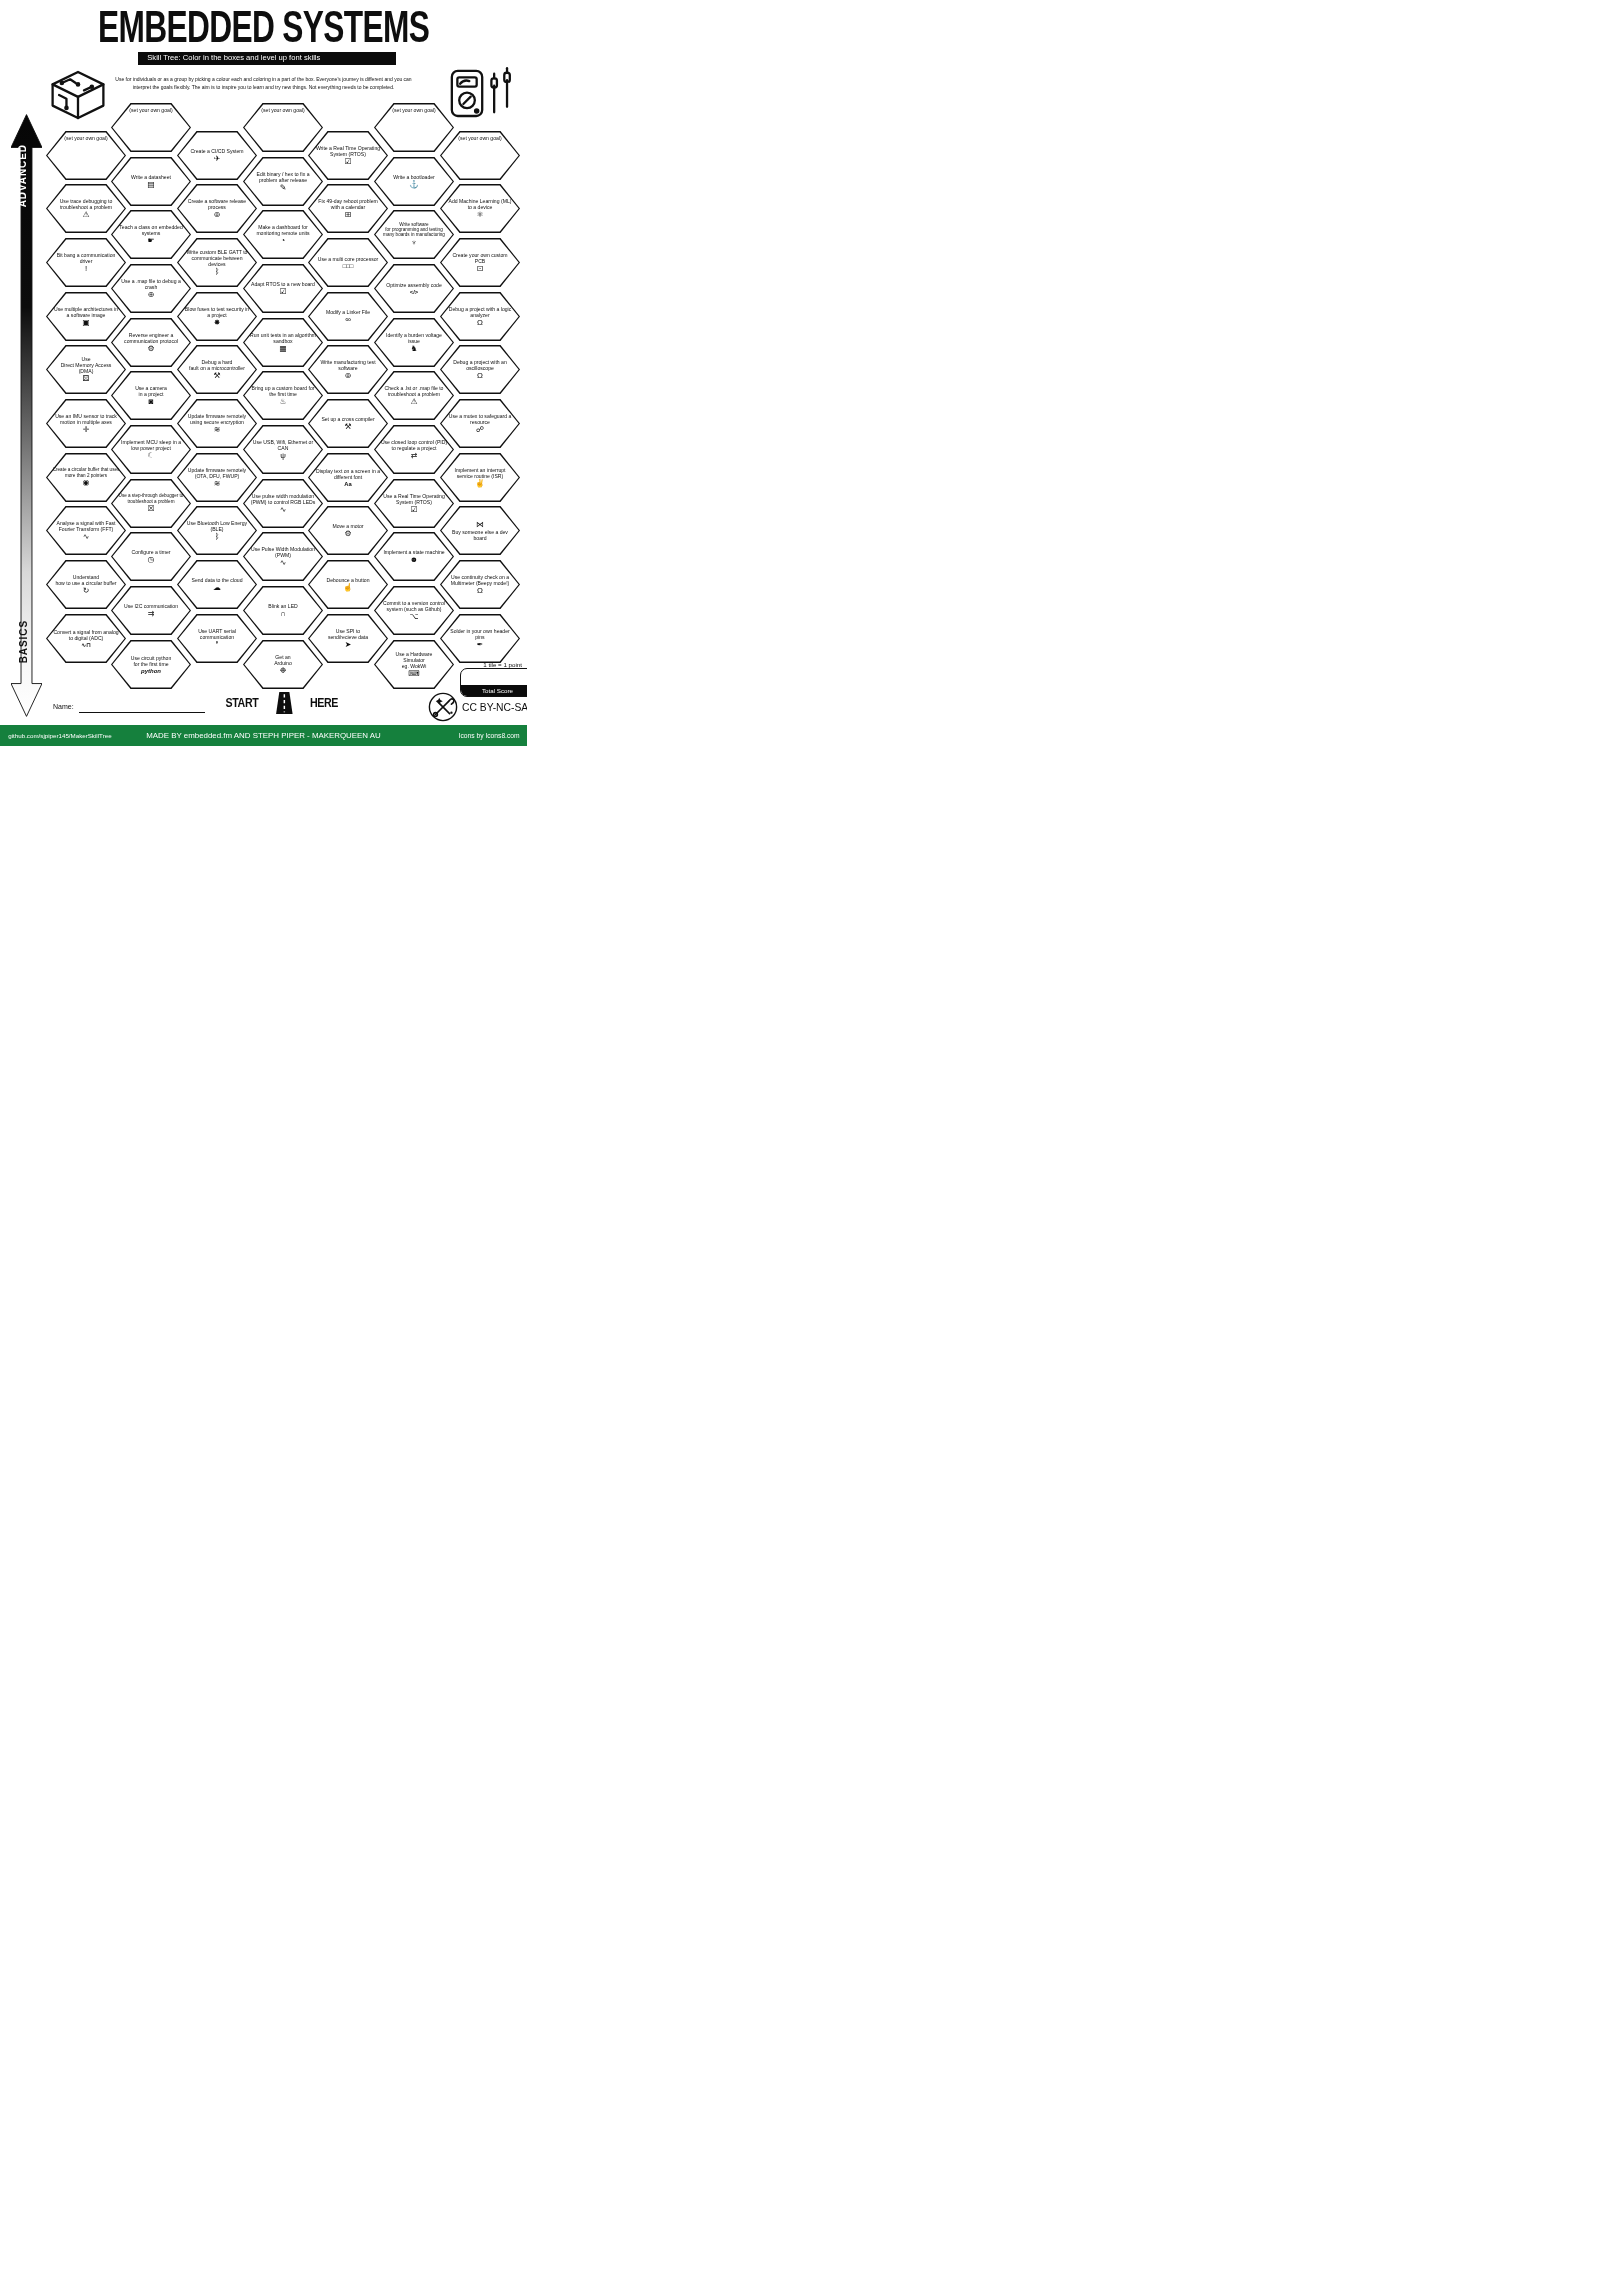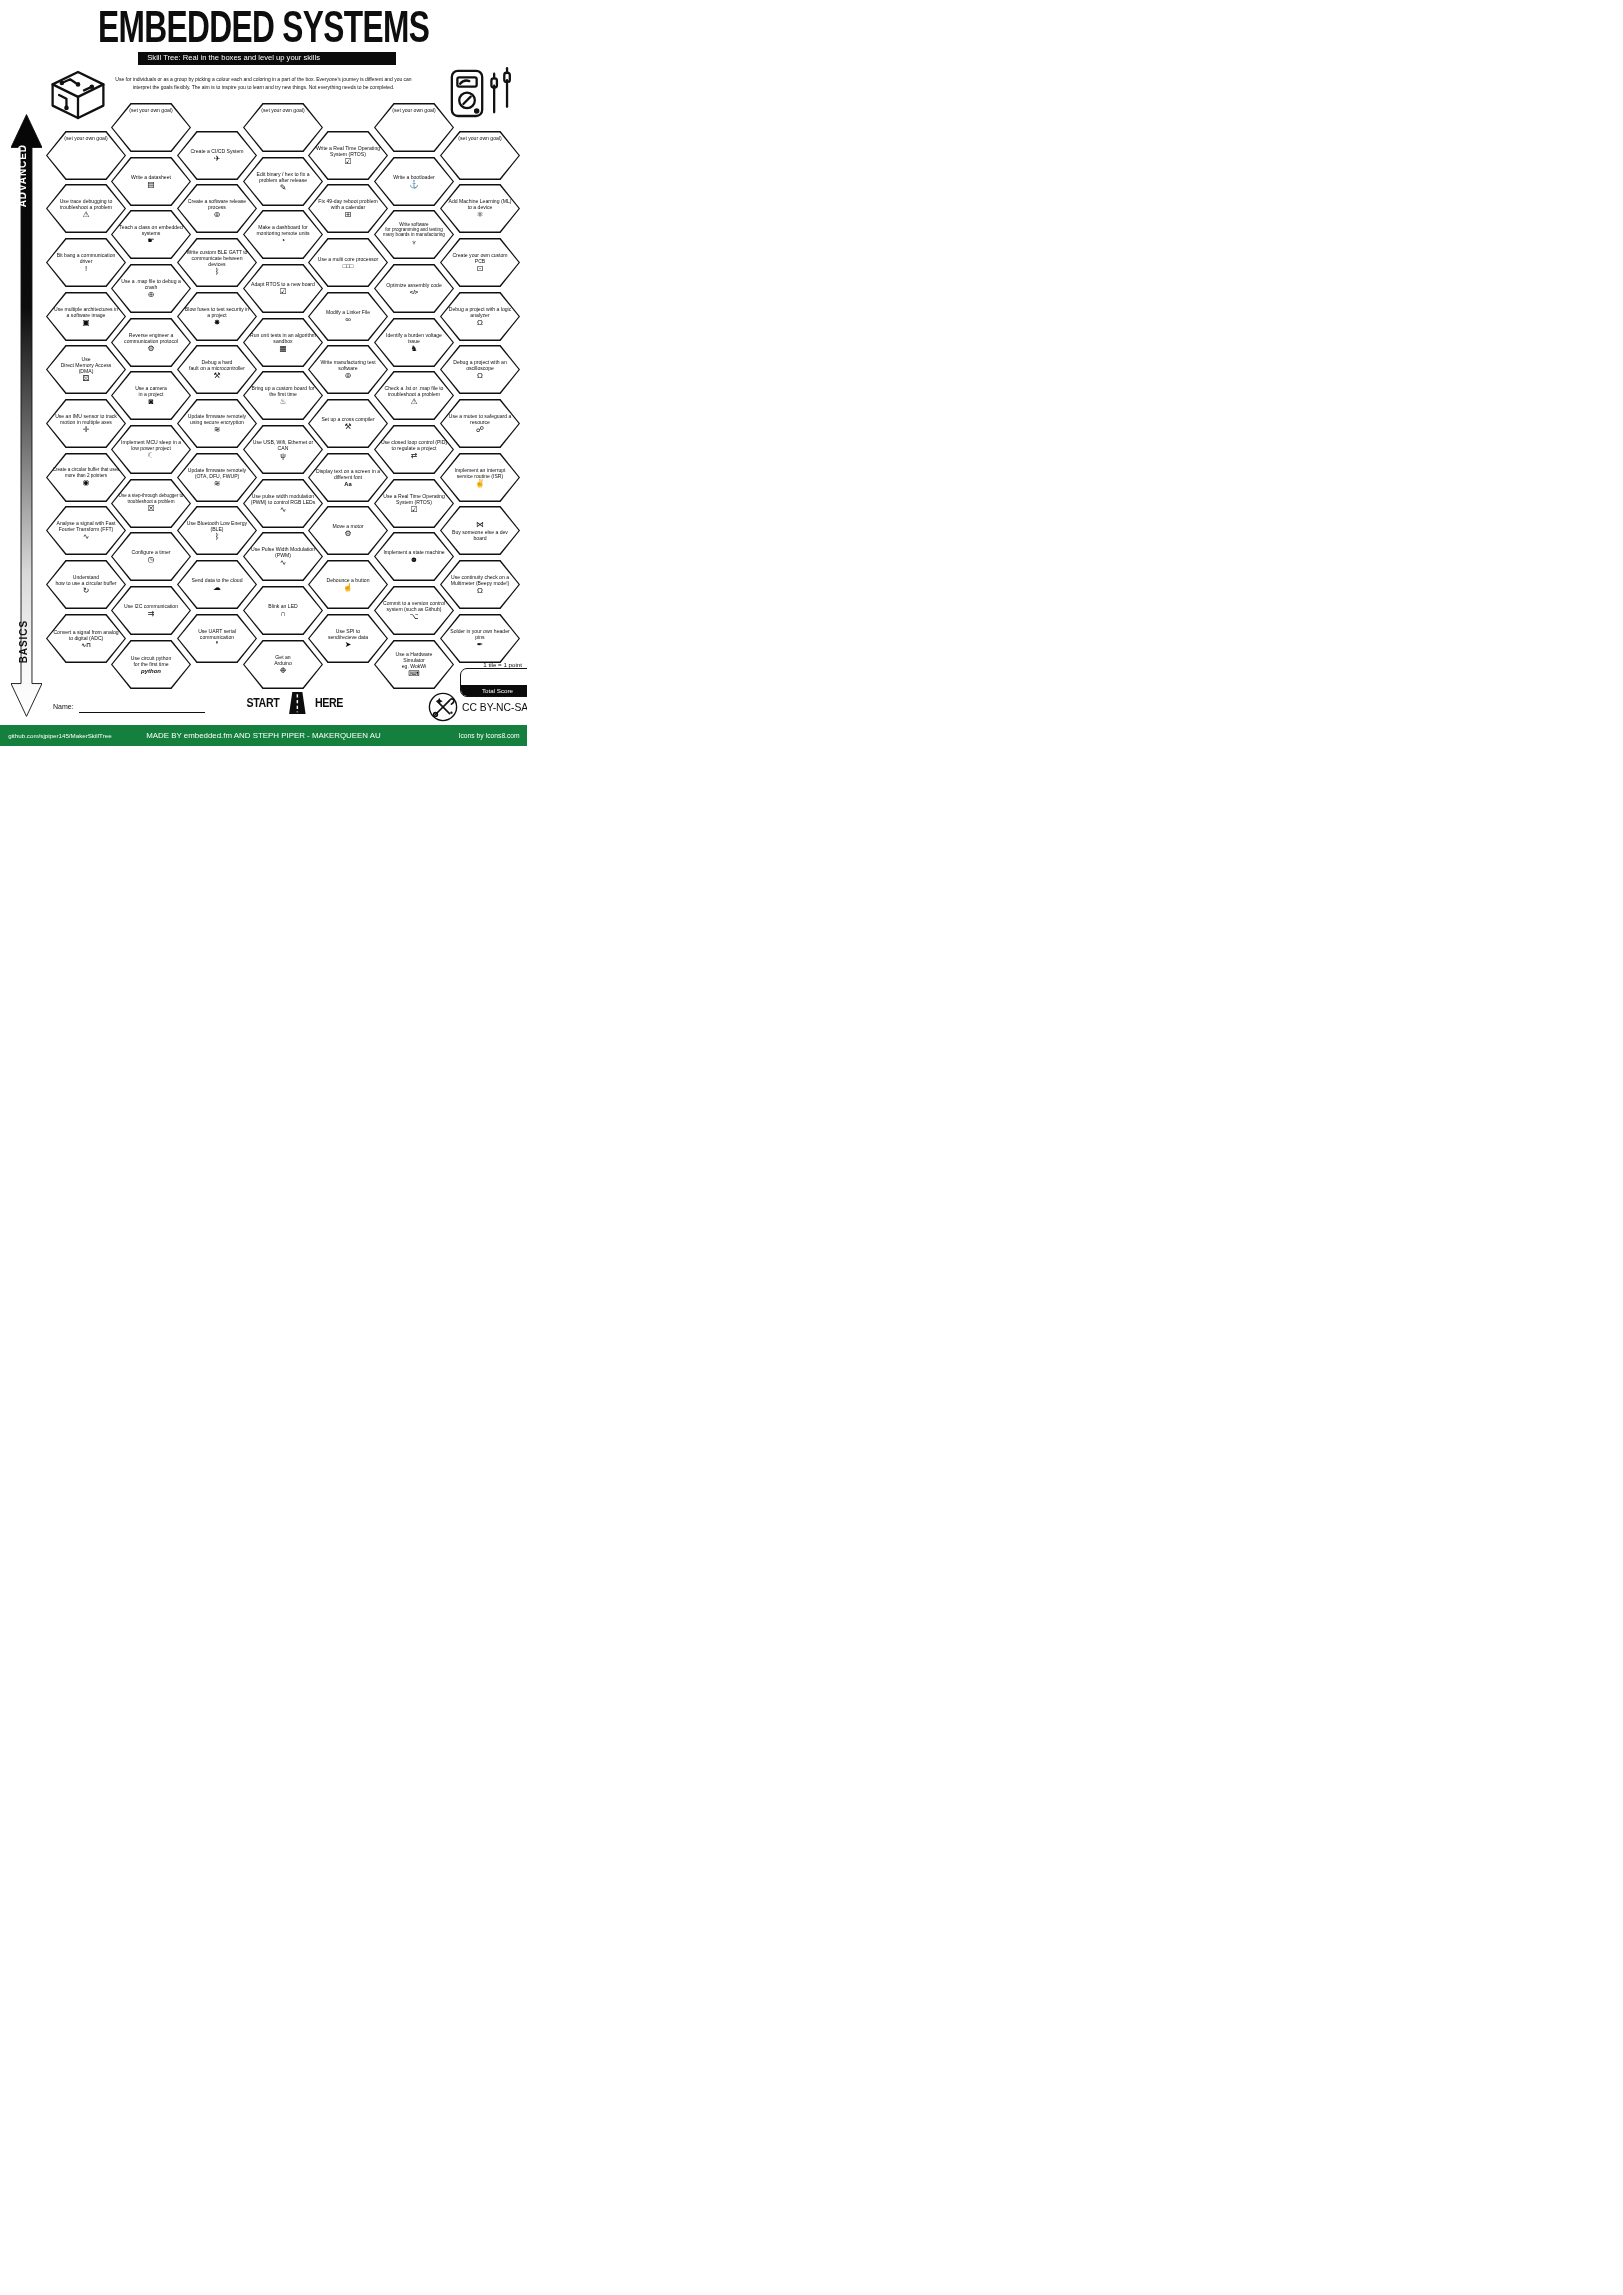--- a/index.html
+++ b/index.html
@@ -31,22 +31,22 @@
   .hex-content{position:absolute;left:6.5px;right:6.5px;top:1.9px;bottom:1.9px;display:flex;
       flex-direction:column;align-items:center;justify-content:center;text-align:center;}
   .goal .hex-content{justify-content:flex-start;padding-top:1.9px;}
   .hex-label{font-size:5.1px;line-height:1.18;white-space:pre-line;}
   .hex-label.small{font-size:4.6px;}
   .hex-icon{font-size:7.9px;line-height:1.1;margin-top:0.9px;}
   .hex-icon.icon-long{font-size:5.8px;font-weight:bold;letter-spacing:0;}
   .hex-icon.icon-script{font-size:6px;font-weight:bold;font-style:italic;}
 
   
-  #start-row{position:absolute;left:220px;top:691px;width:149px;height:23px;
-             display:flex;align-items:center;justify-content:center;gap:6px;text-align:center;}
+  #start-row{position:absolute;left:207px;top:691px;width:149px;height:23px;
+             display:flex;align-items:center;justify-content:center;gap:14px;text-align:center;}
   .start-word{font-size:13px;font-weight:bold;display:inline-block;transform:scaleX(0.82);letter-spacing:-0.5px;}
   #name-row{position:absolute;left:53px;top:703px;font-size:7px;}
   #name-line{position:absolute;left:79px;top:712px;width:126px;height:1.2px;background:#111;}
 
   #score-note{position:absolute;left:434px;top:661px;width:88px;text-align:right;font-size:6.2px;}
   #score-box{position:absolute;left:460px;top:668px;width:73px;height:27px;border:1.2px solid #111;
              border-radius:7px 0 0 7px;background:#fff;overflow:hidden;}
   #score-box-bar{position:absolute;left:0;right:0;bottom:0;height:11px;background:#0b0b0b;color:#fff;
              font-size:6.2px;text-align:center;line-height:11px;}
   #score-box-value{position:absolute;left:0;right:0;top:0;height:15.7px;}
@@ -59,21 +59,21 @@
   #footer-center{position:absolute;left:0;width:527px;text-align:center;line-height:21px;font-size:7.9px;}
   #footer-right{position:absolute;right:7.4px;top:0;line-height:21px;font-size:6.7px;}
 </style>
 </head>
 <body>
 
 <div id="page">
 
   <div id="title">EMBEDDED SYSTEMS</div>
   <div id="subtitle-bar">
-    <span>Skill Tree:  Real in the boxes and level up your skills</span>
+    <span>Skill Tree:  Color in the boxes and level up font skills</span>
   </div>
   <div id="description">
     <div>Use for individuals or as a group by picking a colour each and coloring in a part of the box.  Everyone's journey is different and you can</div>
     <div>interpret the goals flexibly.  The aim is to inspire you to learn and try new things. Not everything needs to be completed.</div>
   </div>
 
   <svg id="chip-icon" width="60" height="52" viewBox="0 0 130 112">
     <g fill="none" stroke="#111" stroke-width="5" stroke-linejoin="round" stroke-linecap="round">
       <polygon points="65,6 120,33 65,60 10,33"></polygon>
       <polyline points="10,33 10,79 65,106 65,60"></polyline>

